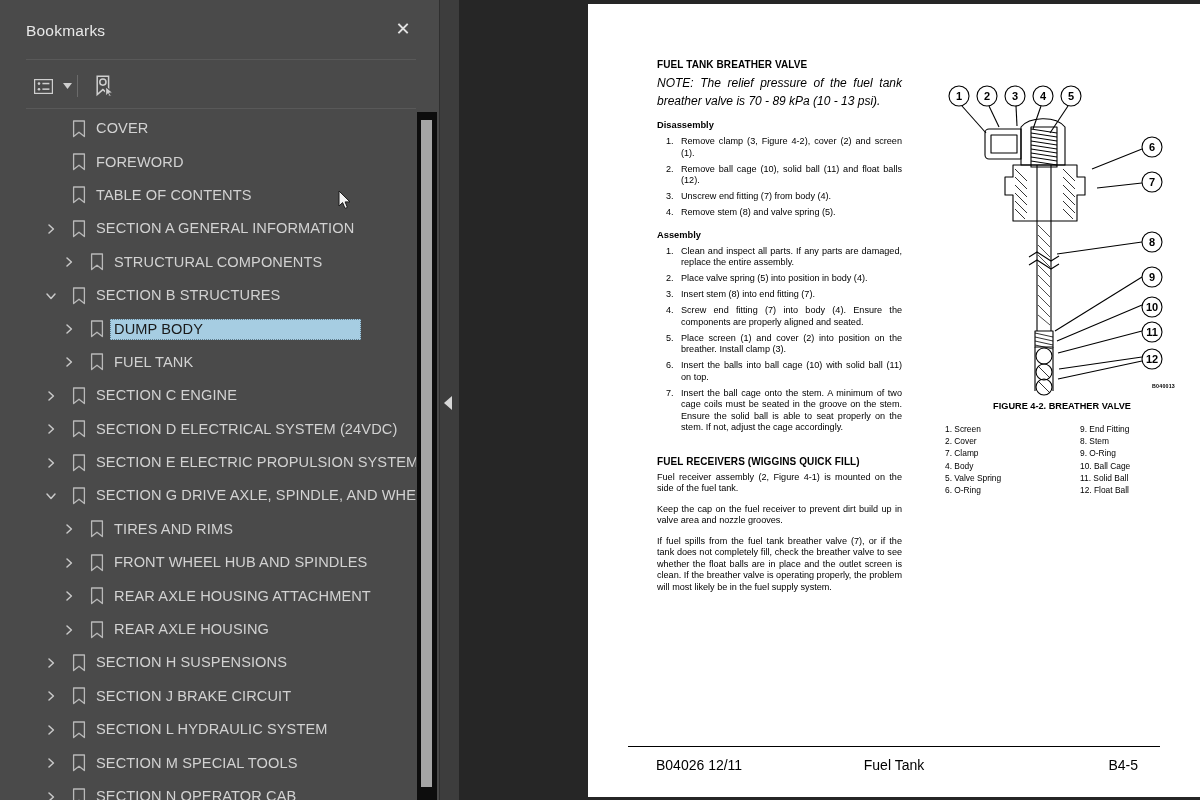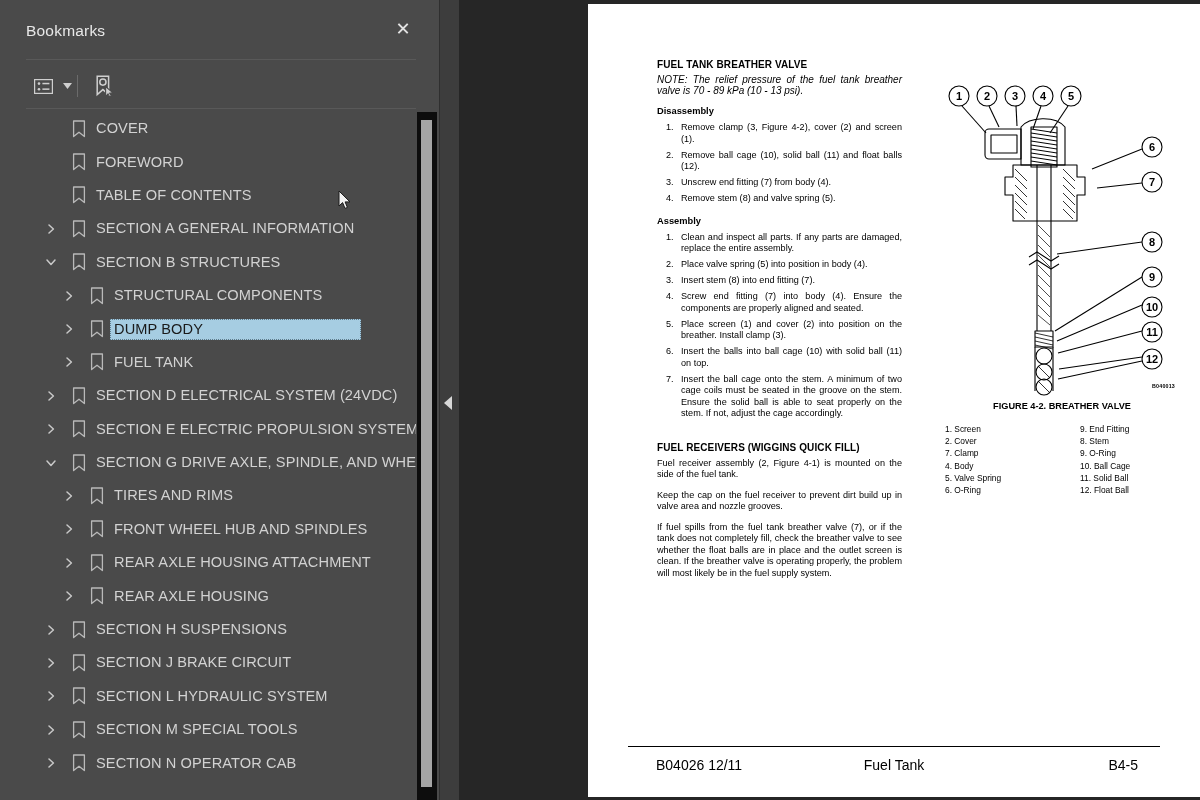--- a/index.html
+++ b/index.html
@@ -144,22 +144,22 @@
   .sec-title {
     font-family: "Liberation Sans", sans-serif;
     font-weight: bold;
     font-size: 10px;
     color: #000;
     letter-spacing: .1px;
     margin-bottom: 4px;
   }
   .note {
     font-style: italic;
-    font-size: 10px;
-    line-height: 11px;
+    font-size: 12px;
+    line-height: 18px;
     color: #000;
     text-align: justify;
     margin-bottom: 10px;
   }
   .subhead {
     font-weight: bold;
     font-size: 9.3px;
     color: #000;
     margin-bottom: 6px;
   }
@@ -308,40 +308,40 @@
               <svg width="12" height="12" viewBox="0 0 12 12">
                 <path d="M4,2 L8.4,6 L4,10" fill="none" stroke="#c9c9c9" stroke-width="1.5" stroke-linecap="round" stroke-linejoin="round"></path>
               </svg>
             </div>
             <div class="bm-icon" style="left: 46px;"><svg width="14" height="18" viewBox="0 0 14 18">
                 <path d="M1.6,1 H12.4 V16.6 L7,12.2 L1.6,16.6 Z" fill="none" stroke="#b9b9b9" stroke-width="1.3" stroke-linejoin="round"></path>
               </svg></div>
             <span class="row-label" style="margin-left: 66px;">SECTION A GENERAL INFORMATION</span>
           </div>
           <div class="tree-row">
+            <div class="chev" style="left: 35px;">
+              <svg width="12" height="12" viewBox="0 0 12 12">
+                <path d="M4,2 L8.4,6 L4,10" fill="none" stroke="#c9c9c9" stroke-width="1.5" stroke-linecap="round" stroke-linejoin="round"></path>
+              </svg>
+            </div>
+            <div class="bm-icon" style="left: 64px;"><svg width="14" height="18" viewBox="0 0 14 18">
+                <path d="M1.6,1 H12.4 V16.6 L7,12.2 L1.6,16.6 Z" fill="none" stroke="#b9b9b9" stroke-width="1.3" stroke-linejoin="round"></path>
+              </svg></div>
+            <span class="row-label" style="margin-left: 84px;">STRUCTURAL COMPONENTS</span>
+          </div>
+          <div class="tree-row">
             <div class="chev" style="left: 17px;">
               <svg width="12" height="12" viewBox="0 0 12 12">
                 <path d="M2,4 L6,8.4 L10,4" fill="none" stroke="#c9c9c9" stroke-width="1.5" stroke-linecap="round" stroke-linejoin="round"></path>
               </svg>
             </div>
             <div class="bm-icon" style="left: 46px;"><svg width="14" height="18" viewBox="0 0 14 18">
                 <path d="M1.6,1 H12.4 V16.6 L7,12.2 L1.6,16.6 Z" fill="none" stroke="#b9b9b9" stroke-width="1.3" stroke-linejoin="round"></path>
               </svg></div>
             <span class="row-label" style="margin-left: 66px;">SECTION B STRUCTURES</span>
-          </div>
-          <div class="tree-row">
-            <div class="chev" style="left: 35px;">
-              <svg width="12" height="12" viewBox="0 0 12 12">
-                <path d="M4,2 L8.4,6 L4,10" fill="none" stroke="#c9c9c9" stroke-width="1.5" stroke-linecap="round" stroke-linejoin="round"></path>
-              </svg>
-            </div>
-            <div class="bm-icon" style="left: 64px;"><svg width="14" height="18" viewBox="0 0 14 18">
-                <path d="M1.6,1 H12.4 V16.6 L7,12.2 L1.6,16.6 Z" fill="none" stroke="#b9b9b9" stroke-width="1.3" stroke-linejoin="round"></path>
-              </svg></div>
-            <span class="row-label" style="margin-left: 84px;">STRUCTURAL COMPONENTS</span>
           </div>
           <div class="tree-row selected">
             <div class="chev" style="left: 35px;">
               <svg width="12" height="12" viewBox="0 0 12 12">
                 <path d="M4,2 L8.4,6 L4,10" fill="none" stroke="#c9c9c9" stroke-width="1.5" stroke-linecap="round" stroke-linejoin="round"></path>
               </svg>
             </div>
             <div class="bm-icon" style="left: 64px;"><svg width="14" height="18" viewBox="0 0 14 18">
                 <path d="M1.6,1 H12.4 V16.6 L7,12.2 L1.6,16.6 Z" fill="none" stroke="#b9b9b9" stroke-width="1.3" stroke-linejoin="round"></path>
               </svg></div>
@@ -350,20 +350,31 @@
           <div class="tree-row">
             <div class="chev" style="left: 35px;">
               <svg width="12" height="12" viewBox="0 0 12 12">
                 <path d="M4,2 L8.4,6 L4,10" fill="none" stroke="#c9c9c9" stroke-width="1.5" stroke-linecap="round" stroke-linejoin="round"></path>
               </svg>
             </div>
             <div class="bm-icon" style="left: 64px;"><svg width="14" height="18" viewBox="0 0 14 18">
                 <path d="M1.6,1 H12.4 V16.6 L7,12.2 L1.6,16.6 Z" fill="none" stroke="#b9b9b9" stroke-width="1.3" stroke-linejoin="round"></path>
               </svg></div>
             <span class="row-label" style="margin-left: 84px;">FUEL TANK</span>
+          </div>
+          <div class="tree-row">
+            <div class="chev" style="left: 17px;">
+              <svg width="12" height="12" viewBox="0 0 12 12">
+                <path d="M4,2 L8.4,6 L4,10" fill="none" stroke="#c9c9c9" stroke-width="1.5" stroke-linecap="round" stroke-linejoin="round"></path>
+              </svg>
+            </div>
+            <div class="bm-icon" style="left: 46px;"><svg width="14" height="18" viewBox="0 0 14 18">
+                <path d="M1.6,1 H12.4 V16.6 L7,12.2 L1.6,16.6 Z" fill="none" stroke="#b9b9b9" stroke-width="1.3" stroke-linejoin="round"></path>
+              </svg></div>
+            <span class="row-label" style="margin-left: 66px;">SECTION C ENGINE</span>
           </div>
           <div class="tree-row">
             <div class="chev" style="left: 17px;">
               <svg width="12" height="12" viewBox="0 0 12 12">
                 <path d="M4,2 L8.4,6 L4,10" fill="none" stroke="#c9c9c9" stroke-width="1.5" stroke-linecap="round" stroke-linejoin="round"></path>
               </svg>
             </div>
             <div class="bm-icon" style="left: 46px;"><svg width="14" height="18" viewBox="0 0 14 18">
                 <path d="M1.6,1 H12.4 V16.6 L7,12.2 L1.6,16.6 Z" fill="none" stroke="#b9b9b9" stroke-width="1.3" stroke-linejoin="round"></path>
               </svg></div>

